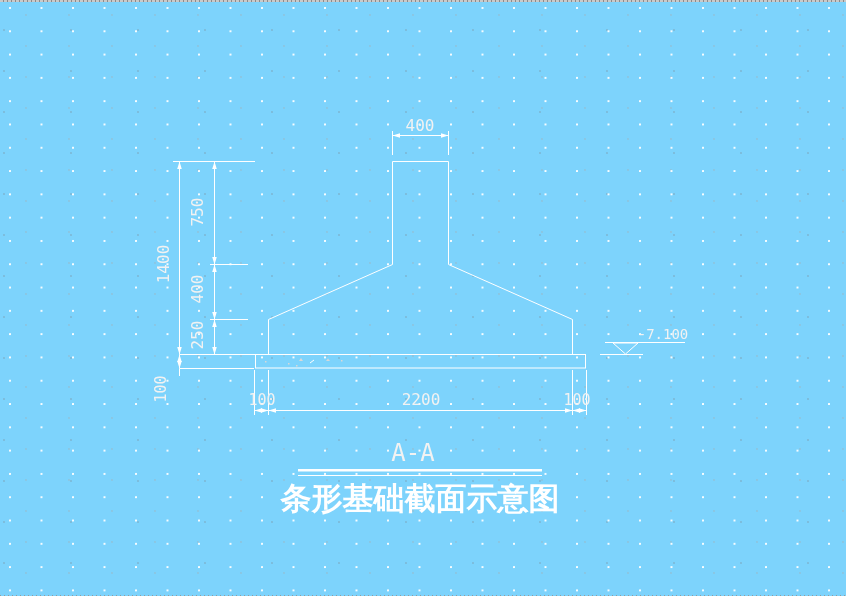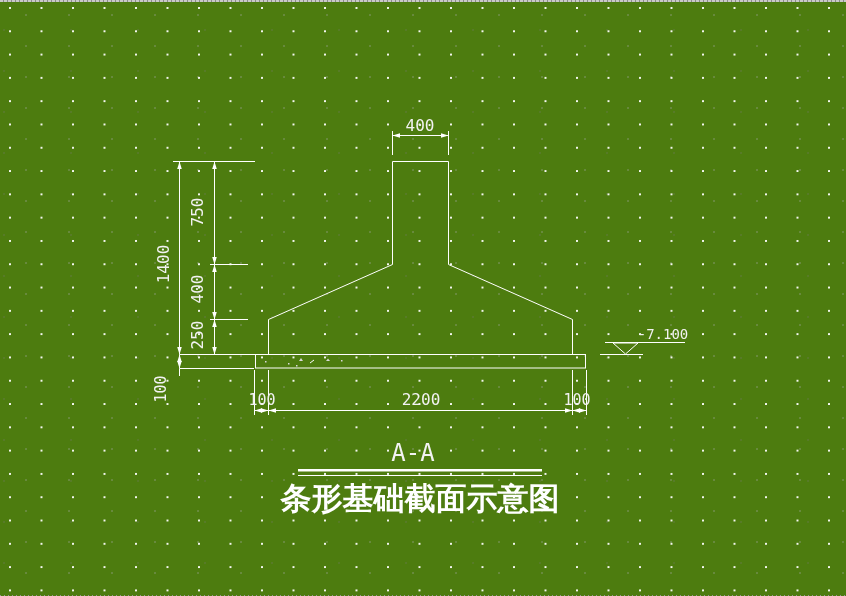--- a/index.html
+++ b/index.html
@@ -1,19 +1,19 @@
 <!DOCTYPE html>
 <html><head>
 <meta charset="utf-8">
 <style>
   html,body{margin:0;padding:0;background:#000;}
   #stage{
     position:relative;
     width:846px;height:596px;
-    background:#4d7c0f;
+    background:#7dd3fc;
     overflow:hidden;
     font-family:"DejaVu Sans Mono", monospace;
   }
   
   #grid{
     position:absolute;inset:0;
     background-image:
       radial-gradient(circle at 1px 1px, rgba(255,255,255,0.95) 0.7px, transparent 1.2px),
       radial-gradient(circle at 1px 1px, rgba(170,170,170,0.40) 0.6px, transparent 1px),
       radial-gradient(circle at 1px 1px, rgba(120,120,120,0.32) 0.6px, transparent 1px);

